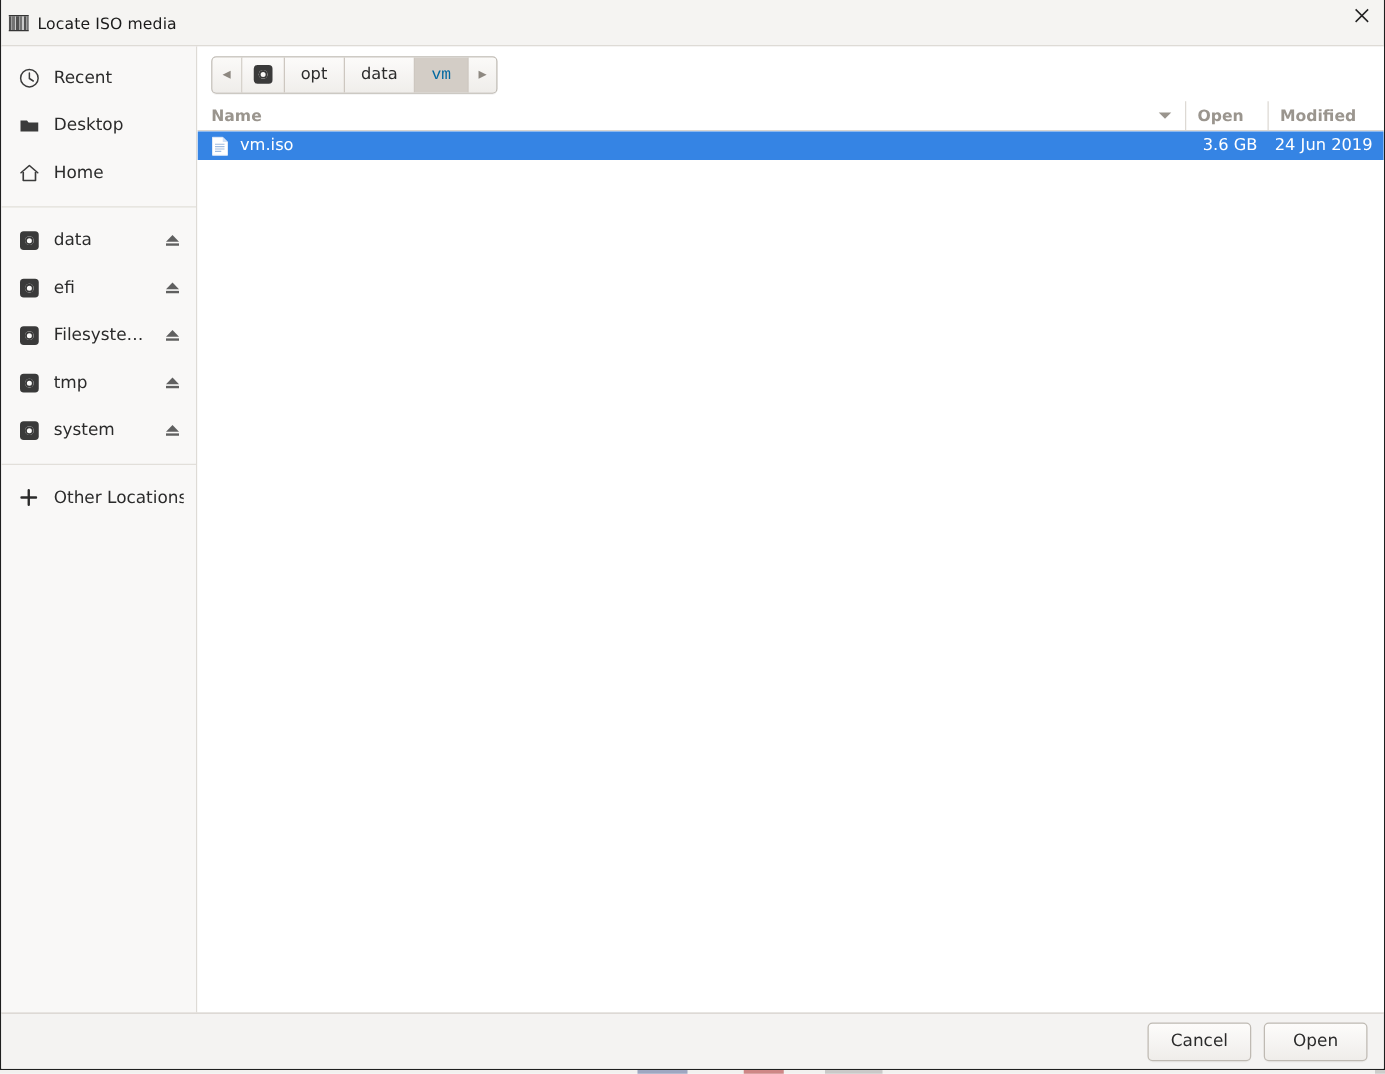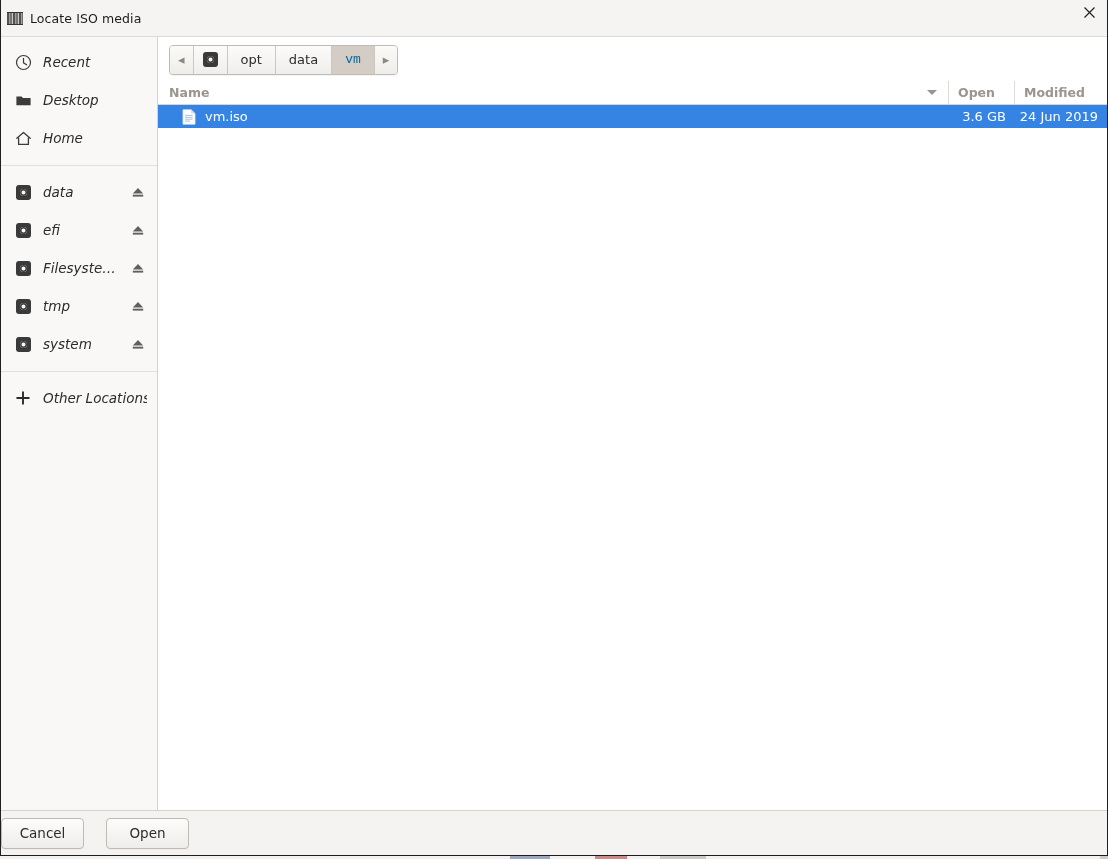--- a/index.html
+++ b/index.html
@@ -65,21 +65,20 @@
   }
 
   
   .sidebar {
     width: 157px;
     min-width: 157px;
     background: #f9f8f7;
     border-right: 1px solid #d5d1cc;
     padding-top: 6px;
     overflow: hidden;
-    font-style: italic;
   }
   .side-item {
     height: 38px;
     display: flex;
     align-items: center;
     padding: 0 10px 0 13px;
     color: #2b2b2b;
     font-size: 13.5px;
     gap: 11px;
   }
@@ -185,37 +184,37 @@
   
   .file-list { flex: 1; background: #ffffff; overflow: hidden; }
   .file-row {
     height: 23px;
     display: flex;
     align-items: center;
     font-size: 13px;
     color: #2b2b2b;
   }
   .file-row.selected { background: #3584e4; color: #ffffff; }
-  .fr-name { flex: 1; display: flex; align-items: center; gap: 9px; padding-left: 24px; min-width: 0; }
+  .fr-name { flex: 1; display: flex; align-items: center; gap: 9px; padding-left: 11px; min-width: 0; }
   .fr-size { width: 66px; text-align: right; padding-right: 9px; }
   .fr-mod { width: 92px; text-align: right; padding-right: 9px; white-space: nowrap; }
   .file-icon { width: 14px; height: 16px; flex: 0 0 14px; }
   .file-icon svg { display: block; }
 
   
   .footer {
     height: 45px;
     min-height: 45px;
     background: #f4f3f2;
     border-top: 1px solid #d5d1cc;
     display: flex;
     align-items: center;
-    justify-content: flex-start;
+    justify-content: flex-end;
     padding-right: 13px;
-    gap: 22px;
+    gap: 10px;
   }
   .btn {
     min-width: 83px;
     height: 31px;
     border: 1px solid #bfbab3;
     border-radius: 4px;
     background: linear-gradient(#fdfcfb, #efedea);
     color: #2b2b2b;
     font-size: 13.5px;
     display: flex; align-items: center; justify-content: center;

